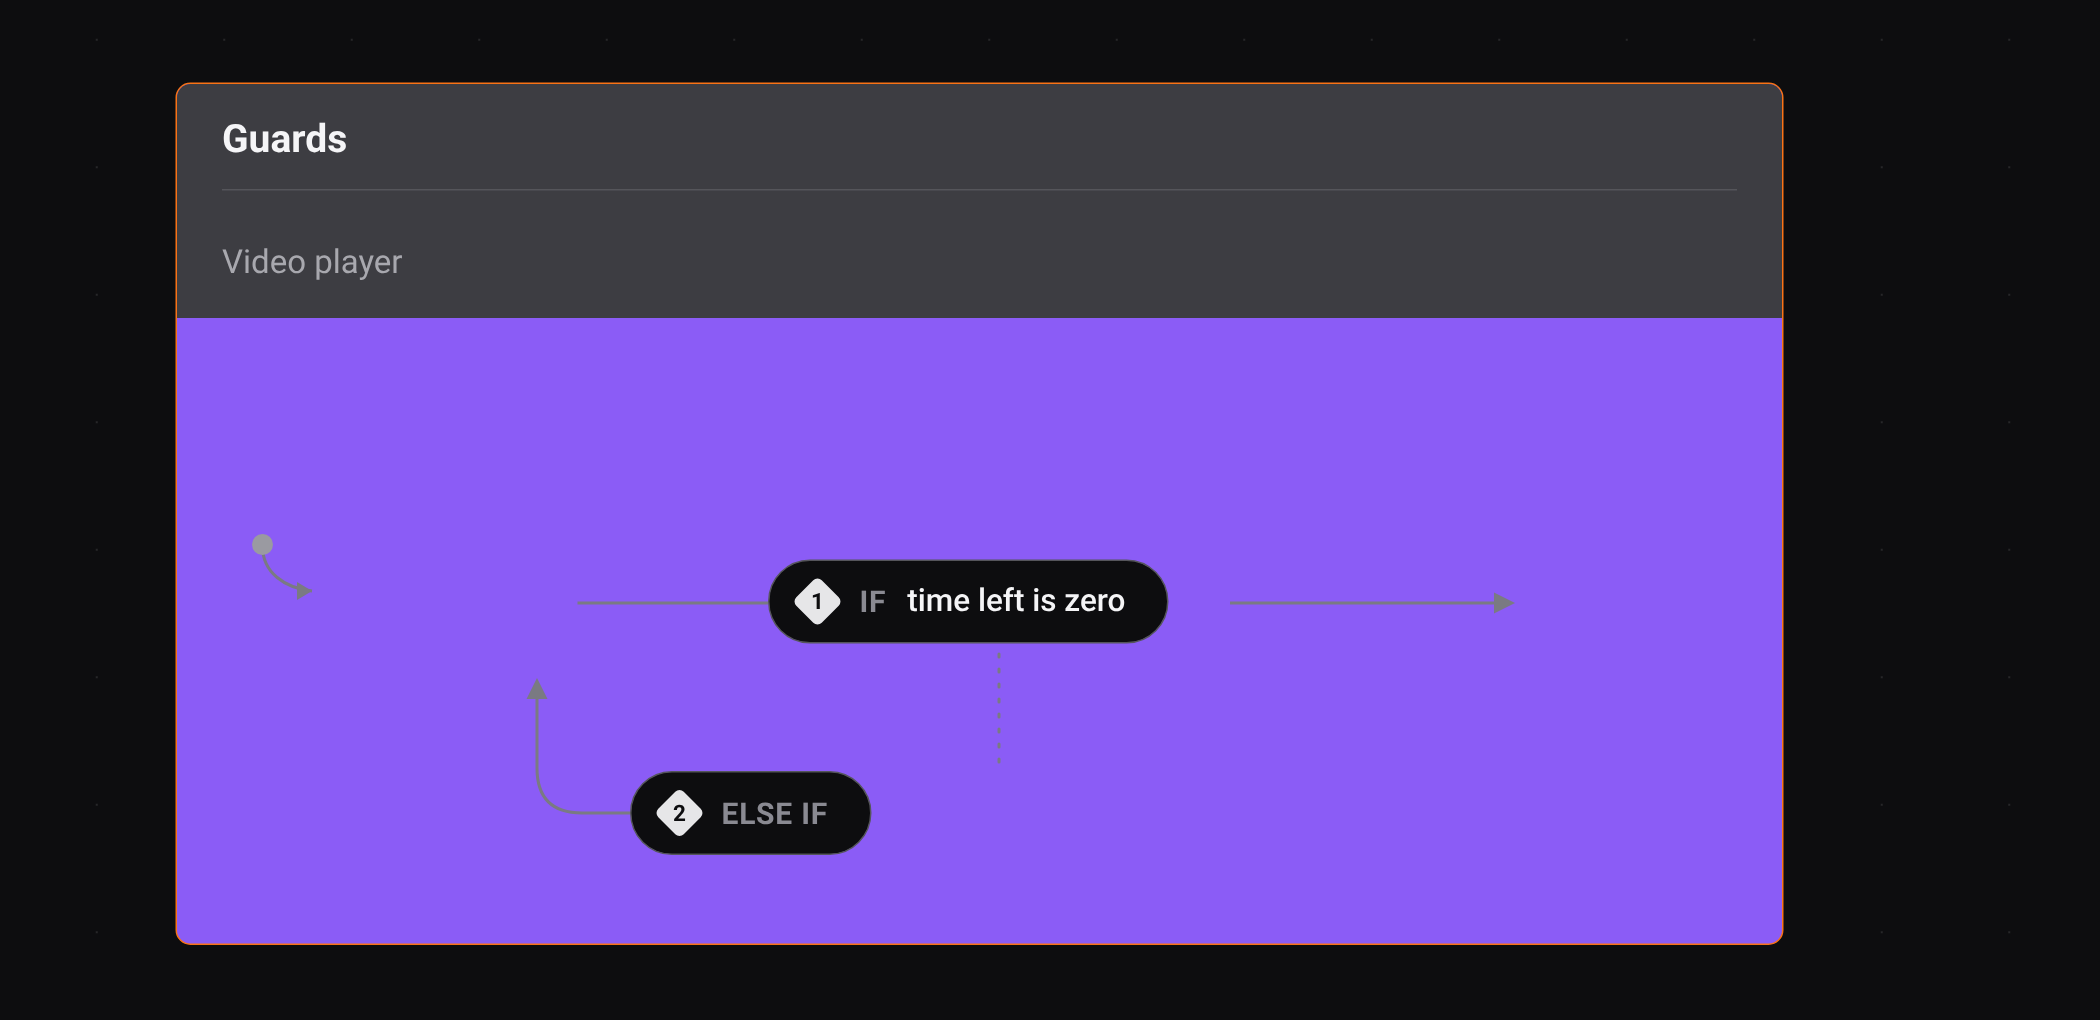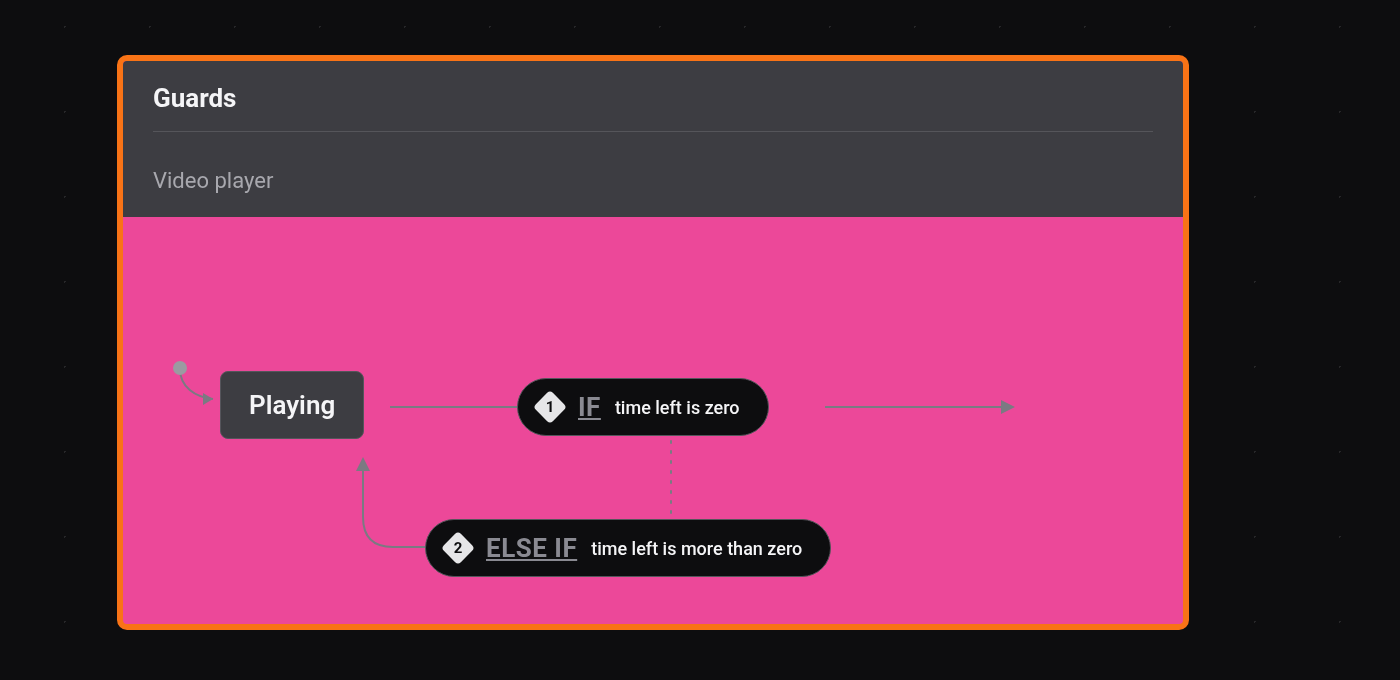--- a/index.html
+++ b/index.html
@@ -22,23 +22,23 @@
     background-position: -63px -16px;
     pointer-events: none;
   }
 
   .panel {
     position: absolute;
     left: 117px;
     top: 55px;
     width: 1072px;
     height: 575px;
-    border: 6px solid #f97316;
+    border: 1px solid #f97316;
     border-radius: 10px;
-    background: #ec4899;
+    background: #8b5cf6;
     overflow: hidden;
   }
 
   .panel-header {
     background: #3d3d42;
     padding: 22px 30px 24px 30px;
   }
   .panel-title {
     font-size: 26px;
     font-weight: 700;
@@ -102,28 +102,27 @@
     position: absolute;
     inset: 0;
     display: flex;
     align-items: center;
     justify-content: center;
     font-size: 15px;
     font-weight: 700;
     color: #0d0d0f;
   }
   .guard-keyword {
-    font-size: 26px;
+    font-size: 20px;
     font-weight: 700;
     color: #8a8a92;
     letter-spacing: 0.5px;
-    text-decoration: underline;
   }
   .guard-condition {
-    font-size: 18px;
+    font-size: 21px;
     font-weight: 500;
     color: #f5f5f7;
   }
 
   .initial-dot {
     position: absolute;
     width: 14px;
     height: 14px;
     border-radius: 50%;
     background: #9a9aa1;
@@ -166,35 +165,31 @@
       <polygon class="arrowhead" points="892,190 878,183 878,197"></polygon>
 
       <line class="edge-dotted" x1="548" y1="224" x2="548" y2="300"></line>
 
       <path class="edge-line" d="M 302 330 L 270 330 Q 240 330 240 300 L 240 252"></path>
       <polygon class="arrowhead" points="240,240 233,254 247,254"></polygon>
     </svg>
 
     <div class="initial-dot" style="left:50px; top:144px;"></div>
 
-    <div class="state-node" style="left:97px; top:154px;">
-      <span>Playing</span>
-    </div>
 
 
     <div class="guard-pill" style="left:394px; top:161px;">
       <span class="guard-diamond">
         <span class="guard-diamond-num">1</span>
       </span>
       <span class="guard-keyword">IF</span>
       <span class="guard-condition">time left is zero</span>
     </div>
 
     <div class="guard-pill" style="left:302px; top:302px;">
       <span class="guard-diamond">
         <span class="guard-diamond-num">2</span>
       </span>
       <span class="guard-keyword">ELSE IF</span>
-      <span class="guard-condition">time left is more than zero</span>
     </div>
 
   </div>
 </div>
 
 </body></html>

